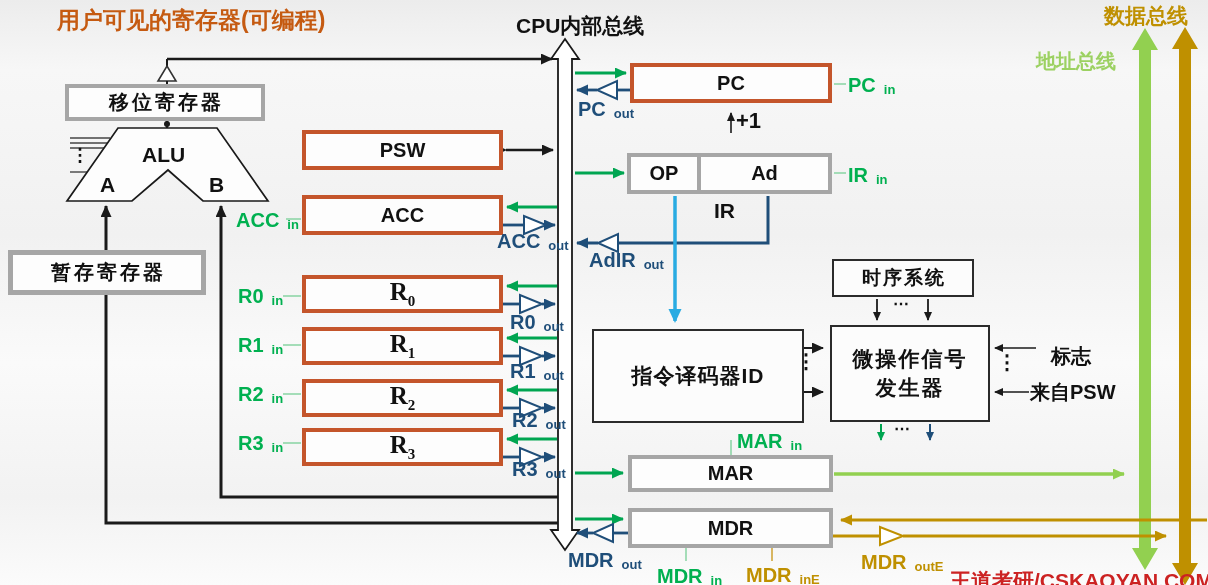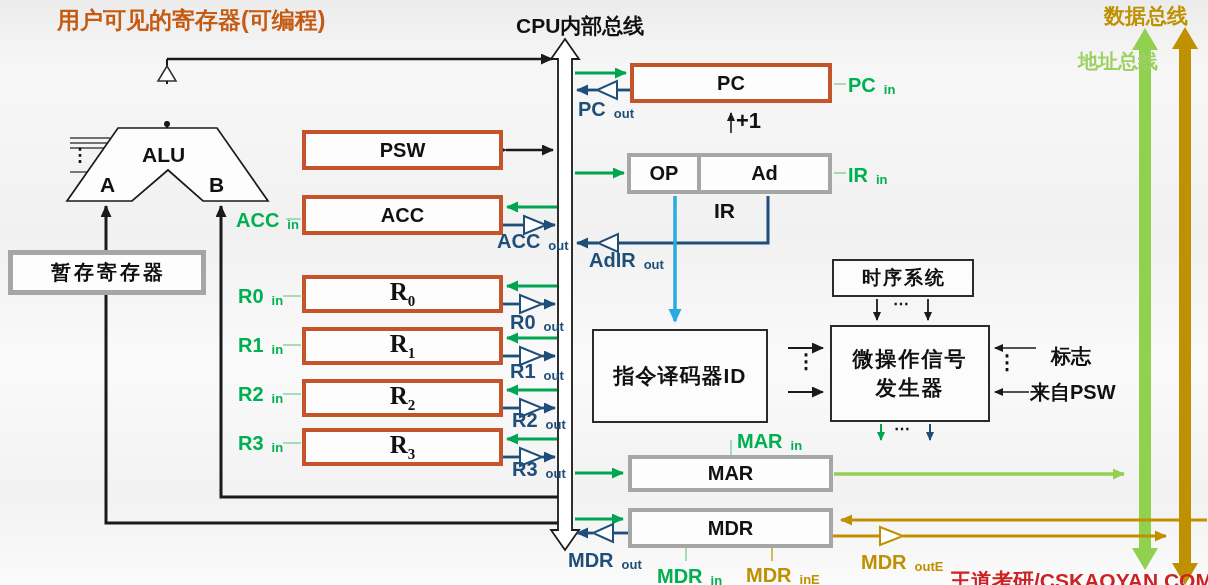--- a/index.html
+++ b/index.html
@@ -160,20 +160,23 @@
     <path d="M675 196 V321" stroke="#29ABE2" stroke-width="3.5" fill="none" marker-end="url(#mk-cy)"></path>
 
     <path d="M834 474 H1124" stroke="#92D050" stroke-width="3.5" fill="none" marker-end="url(#mk-lg)"></path>
 
     <path d="M1207 520 H841" stroke="#BF9000" stroke-width="3" fill="none" marker-end="url(#mk-go)"></path>
     <path d="M833 536 H880" stroke="#BF9000" stroke-width="3" fill="none"></path>
     <polygon points="880,527 880,545 903,536" fill="#ffffff" stroke="#BF9000" stroke-width="2"></polygon>
     <path d="M903 536 H1166" stroke="#BF9000" stroke-width="3" fill="none" marker-end="url(#mk-go)"></path>
   </svg>
 
+  <div class="box gray cjk" style="left:65px;top:84px;width:200px;height:37px;">
+      <span>移位寄存器</span>
+    </div>
   <div class="box gray5 cjk" style="left:8px;top:250px;width:198px;height:45px;">
       <span>暂存寄存器</span>
     </div>
 
   <div class="box orange" style="left:302px;top:130px;width:201px;height:40px;">
       <span>PSW</span>
     </div>
   <div class="box orange" style="left:302px;top:195px;width:201px;height:40px;">
       <span>ACC</span>
     </div>
@@ -200,41 +203,41 @@
         <span>OP</span>
       </div>
     <div class="ircell" style="flex:1;">
         <span>Ad</span>
       </div>
   </div>
 
   <div class="box dark" style="left:832px;top:259px;width:142px;height:38px;font-size:19px;letter-spacing:2px;padding-left:2px;">
       <span>时序系统</span>
     </div>
-  <div class="box dark" style="left:592px;top:329px;width:176px;height:94px;font-size:21px;letter-spacing:1px;">
+  <div class="box dark" style="left:592px;top:329px;width:212px;height:94px;font-size:21px;letter-spacing:1px;">
       <span>指令译码器ID</span>
     </div>
   <div class="box dark two-line" style="left:830px;top:325px;width:160px;height:97px;font-size:21px;letter-spacing:2px;">
     <div>
         <div>微操作信号</div>
         <div>发生器</div>
       </div>
   </div>
 
   <div class="box gray" style="left:628px;top:455px;width:205px;height:37px;">
       <span>MAR</span>
     </div>
   <div class="box gray" style="left:628px;top:508px;width:205px;height:40px;">
       <span>MDR</span>
     </div>
 
   <div class="lbl" style="left:57px;top:5px;font-size:23px;color:#C55A11;">用户可见的寄存器(可编程)</div>
   <div class="lbl" style="left:480px;top:12px;font-size:21px;margin-left:36px;">CPU内部总线</div>
   <div class="lbl" style="left:1104px;top:2px;font-size:21px;color:#BF9000;">数据总线</div>
-  <div class="lbl" style="left:1036px;top:48px;font-size:20px;color:#9CD162;margin-left:42px;">地址总线</div>
+  <div class="lbl" style="left:1036px;top:48px;font-size:20px;color:#9CD162;">地址总线</div>
 
   <div class="lbl" style="left:142px;top:143px;font-size:21px;">ALU</div>
   <div class="lbl" style="left:100px;top:173px;font-size:21px;">A</div>
   <div class="lbl" style="left:209px;top:173px;font-size:21px;">B</div>
 
   <div class="lbl" style="left:736px;top:108px;font-size:22px;">+1</div>
   <div class="lbl" style="left:714px;top:199px;font-size:21px;">IR</div>
 
   <div class="lbl" style="left:1051px;top:343px;font-size:20px;">标志</div>
   <div class="lbl" style="left:1030px;top:379px;font-size:20px;">来自PSW</div>

